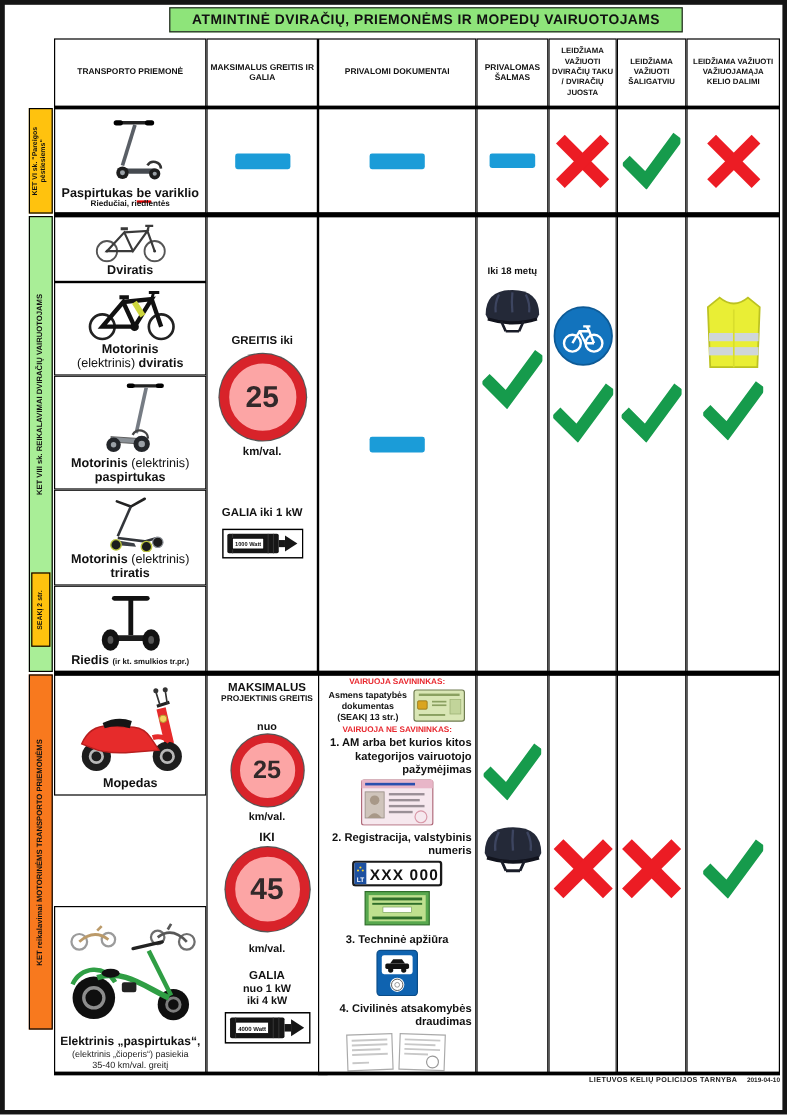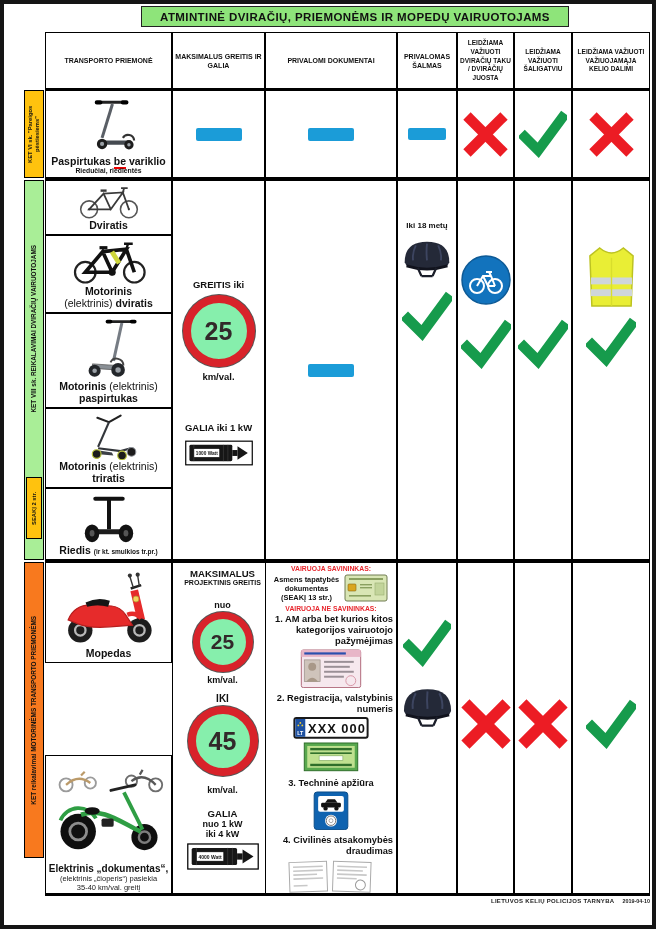--- a/index.html
+++ b/index.html
@@ -32,21 +32,21 @@
   .vsub{font-weight:bold;font-size:6.8px;text-align:center;color:#111;}
   .vsub-n{font-weight:normal;font-size:7.5px;text-align:center;color:#222;line-height:1.2;}
   .uline-red{border-bottom:2px solid #e00;line-height:1;}
   
   .mcell{display:flex;align-items:center;justify-content:center;}
   .mark{display:block;}
   .mark svg{width:100%;height:100%;display:block;}
   .dash-bar{display:block;width:100%;height:100%;background:var(--dash_blue);border-radius:2px;}
   
   .stack{display:flex;flex-direction:column;align-items:center;}
-  .sign{border-radius:50%;background:#86efac;display:flex;align-items:center;justify-content:center;
+  .sign{border-radius:50%;background:#fca5a5;display:flex;align-items:center;justify-content:center;
         font-weight:bold;color:#32292a;box-shadow:0 0 0 1px #555;}
   .lbl-b{font-weight:bold;color:#111;text-align:center;}
   .red-h{color:#e8262d;font-weight:bold;font-size:6.8px;text-align:center;}
   .doc-item{font-weight:bold;font-size:9.3px;line-height:1.18;text-align:right;color:#111;padding:0 3px;}
   .footer{display:flex;justify-content:flex-end;align-items:baseline;gap:8px;color:#222;}
   svg text{font-family:"Liberation Sans","DejaVu Sans",sans-serif;}
 </style>
 </head>
 <body>
 
@@ -360,21 +360,21 @@
           <circle cx="27" cy="70" r="9" fill="none" stroke="#8d8d8d" stroke-width="3"></circle>
         <circle cx="98" cy="76" r="14" fill="#0f0f0f"></circle>
           <circle cx="98" cy="76" r="6" fill="none" stroke="#7d7d7d" stroke-width="2.6"></circle>
         <path d="M30 52 C54 44 72 60 94 70" stroke="#2f9e44" stroke-width="5" fill="none"></path>
         <path d="M76 28 L96 68" stroke="#2f9e44" stroke-width="4" fill="none"></path>
         <path d="M62 26 L88 20" stroke="#222" stroke-width="3" stroke-linecap="round" fill="none"></path>
         <ellipse cx="42" cy="48" rx="8" ry="4" fill="#111"></ellipse>
         <rect x="52" y="56" width="13" height="9" rx="2" fill="#222"></rect>
       </svg>
     </div>
-    <div class="vname" style="font-size:10px;">Elektrinis „dokumentas“,</div>
+    <div class="vname" style="font-size:10px;">Elektrinis „paspirtukas“,</div>
     <div class="vsub-n">(elektrinis „čioperis“) pasiekia</div>
     <div class="vsub-n">35-40 km/val. greitį</div>
   </div>
 
   <div class="cell stack" style="left:172px;top:562px;width:101px;height:334px;">
     <div class="lbl-b" style="font-size:9.6px;margin-top:5px;">MAKSIMALUS</div>
     <div class="lbl-b" style="font-size:7px;">PROJEKTINIS GREITIS</div>
     <div class="lbl-b" style="font-size:9px;margin-top:14px;">nuo</div>
     <div class="sign" style="width:46px;height:46px;border:7px solid var(--sign_red);font-size:21px;margin-top:2px;">25</div>
     <div class="lbl-b" style="font-size:9px;margin-top:3px;">km/val.</div>

